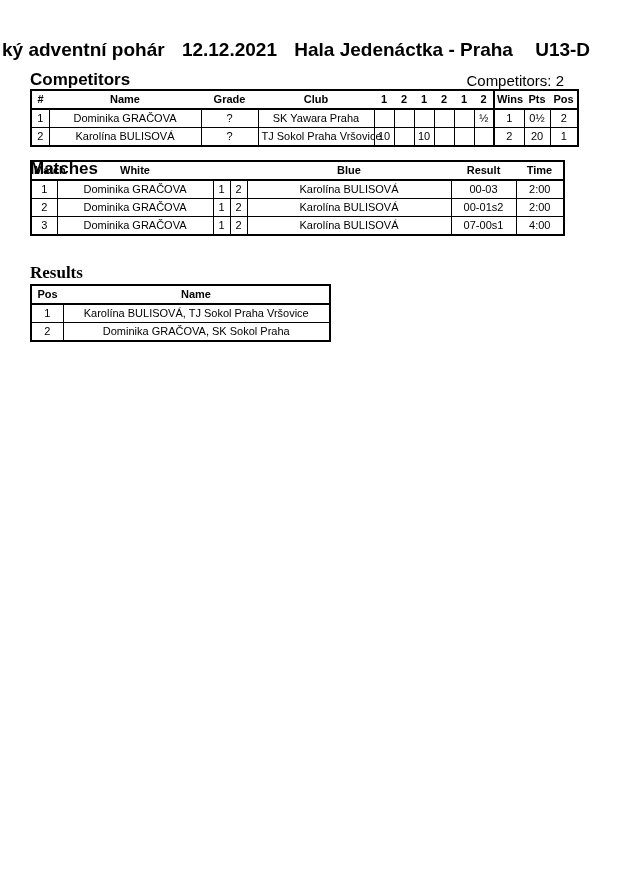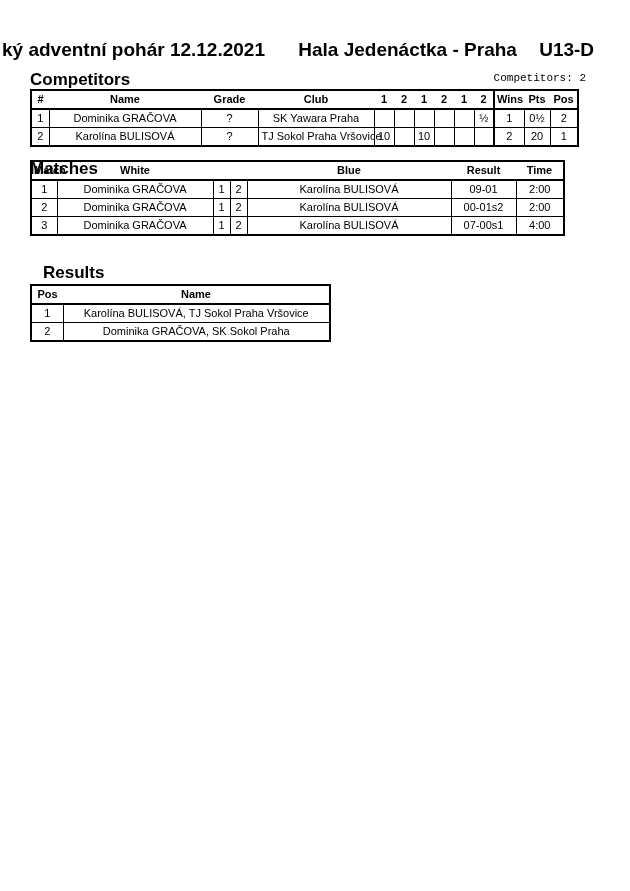--- a/index.html
+++ b/index.html
@@ -8,33 +8,33 @@
     background: #ffffff; color: #000000;
     font-family: "Liberation Sans", sans-serif;
     position: relative; overflow: hidden;
   }
   .title {
     position: absolute; top: 39px; left: 2px;
     font-weight: bold; font-size: 19px; line-height: 22px;
     white-space: nowrap;
   }
   .title .seg { display: inline-block; text-align: center; }
-  .title .gap-a { }
-  .title .gap-b { margin-left: 28px; }
+  .title .gap-a { margin-left: 12px; }
+  .title .gap-b { margin-left: 12px; }
   .title .gap-c { margin-left: 17px; }
   .sec-heading {
     position: absolute; font-weight: bold; font-size: 17px;
     text-align: left; white-space: nowrap;
   }
   #heading-competitors { top: 70px; left: 30px; width: 390px; }
   #heading-matches     { top: 159px; left: 30px; width: 486px; }
-  #heading-results     { top: 263px; left: 43px; width: 276px; }
+  #heading-results     { top: 263px; left: 30px; width: 276px; font-family: Liberation Serif, serif; }
   #competitors-count {
-    position: absolute; top: 72px; right: 44px;
-    font-size: 11px; white-space: nowrap; font-family: Liberation Mono, monospace;
+    position: absolute; top: 72px; right: 66px;
+    font-size: 15px; white-space: nowrap;
   }
   table {
     position: absolute;
     border-collapse: collapse; table-layout: fixed;
     font-size: 11px; line-height: 13px;
     border: 2px solid #000;
   }
   #table-competitors { top: 89px;  left: 30px; width: 547px; }
   #table-matches     { top: 160px; left: 30px; width: 533px; }
   #table-results     { top: 284px; left: 30px; width: 299px; }
@@ -154,21 +154,21 @@
       <th>Time</th>
     </tr>
   </thead>
   <tbody>
     <tr>
       <td class="c">1</td>
       <td class="l">Dominika GRAČOVA</td>
       <td class="c">1</td>
       <td class="c">2</td>
       <td class="l">Karolína BULISOVÁ</td>
-      <td class="c">09-01</td>
+      <td class="c">00-03</td>
       <td class="c">2:00</td>
     </tr>
     <tr>
       <td class="c">2</td>
       <td class="l">Dominika GRAČOVA</td>
       <td class="c">1</td>
       <td class="c">2</td>
       <td class="l">Karolína BULISOVÁ</td>
       <td class="c">00-01s2</td>
       <td class="c">2:00</td>

